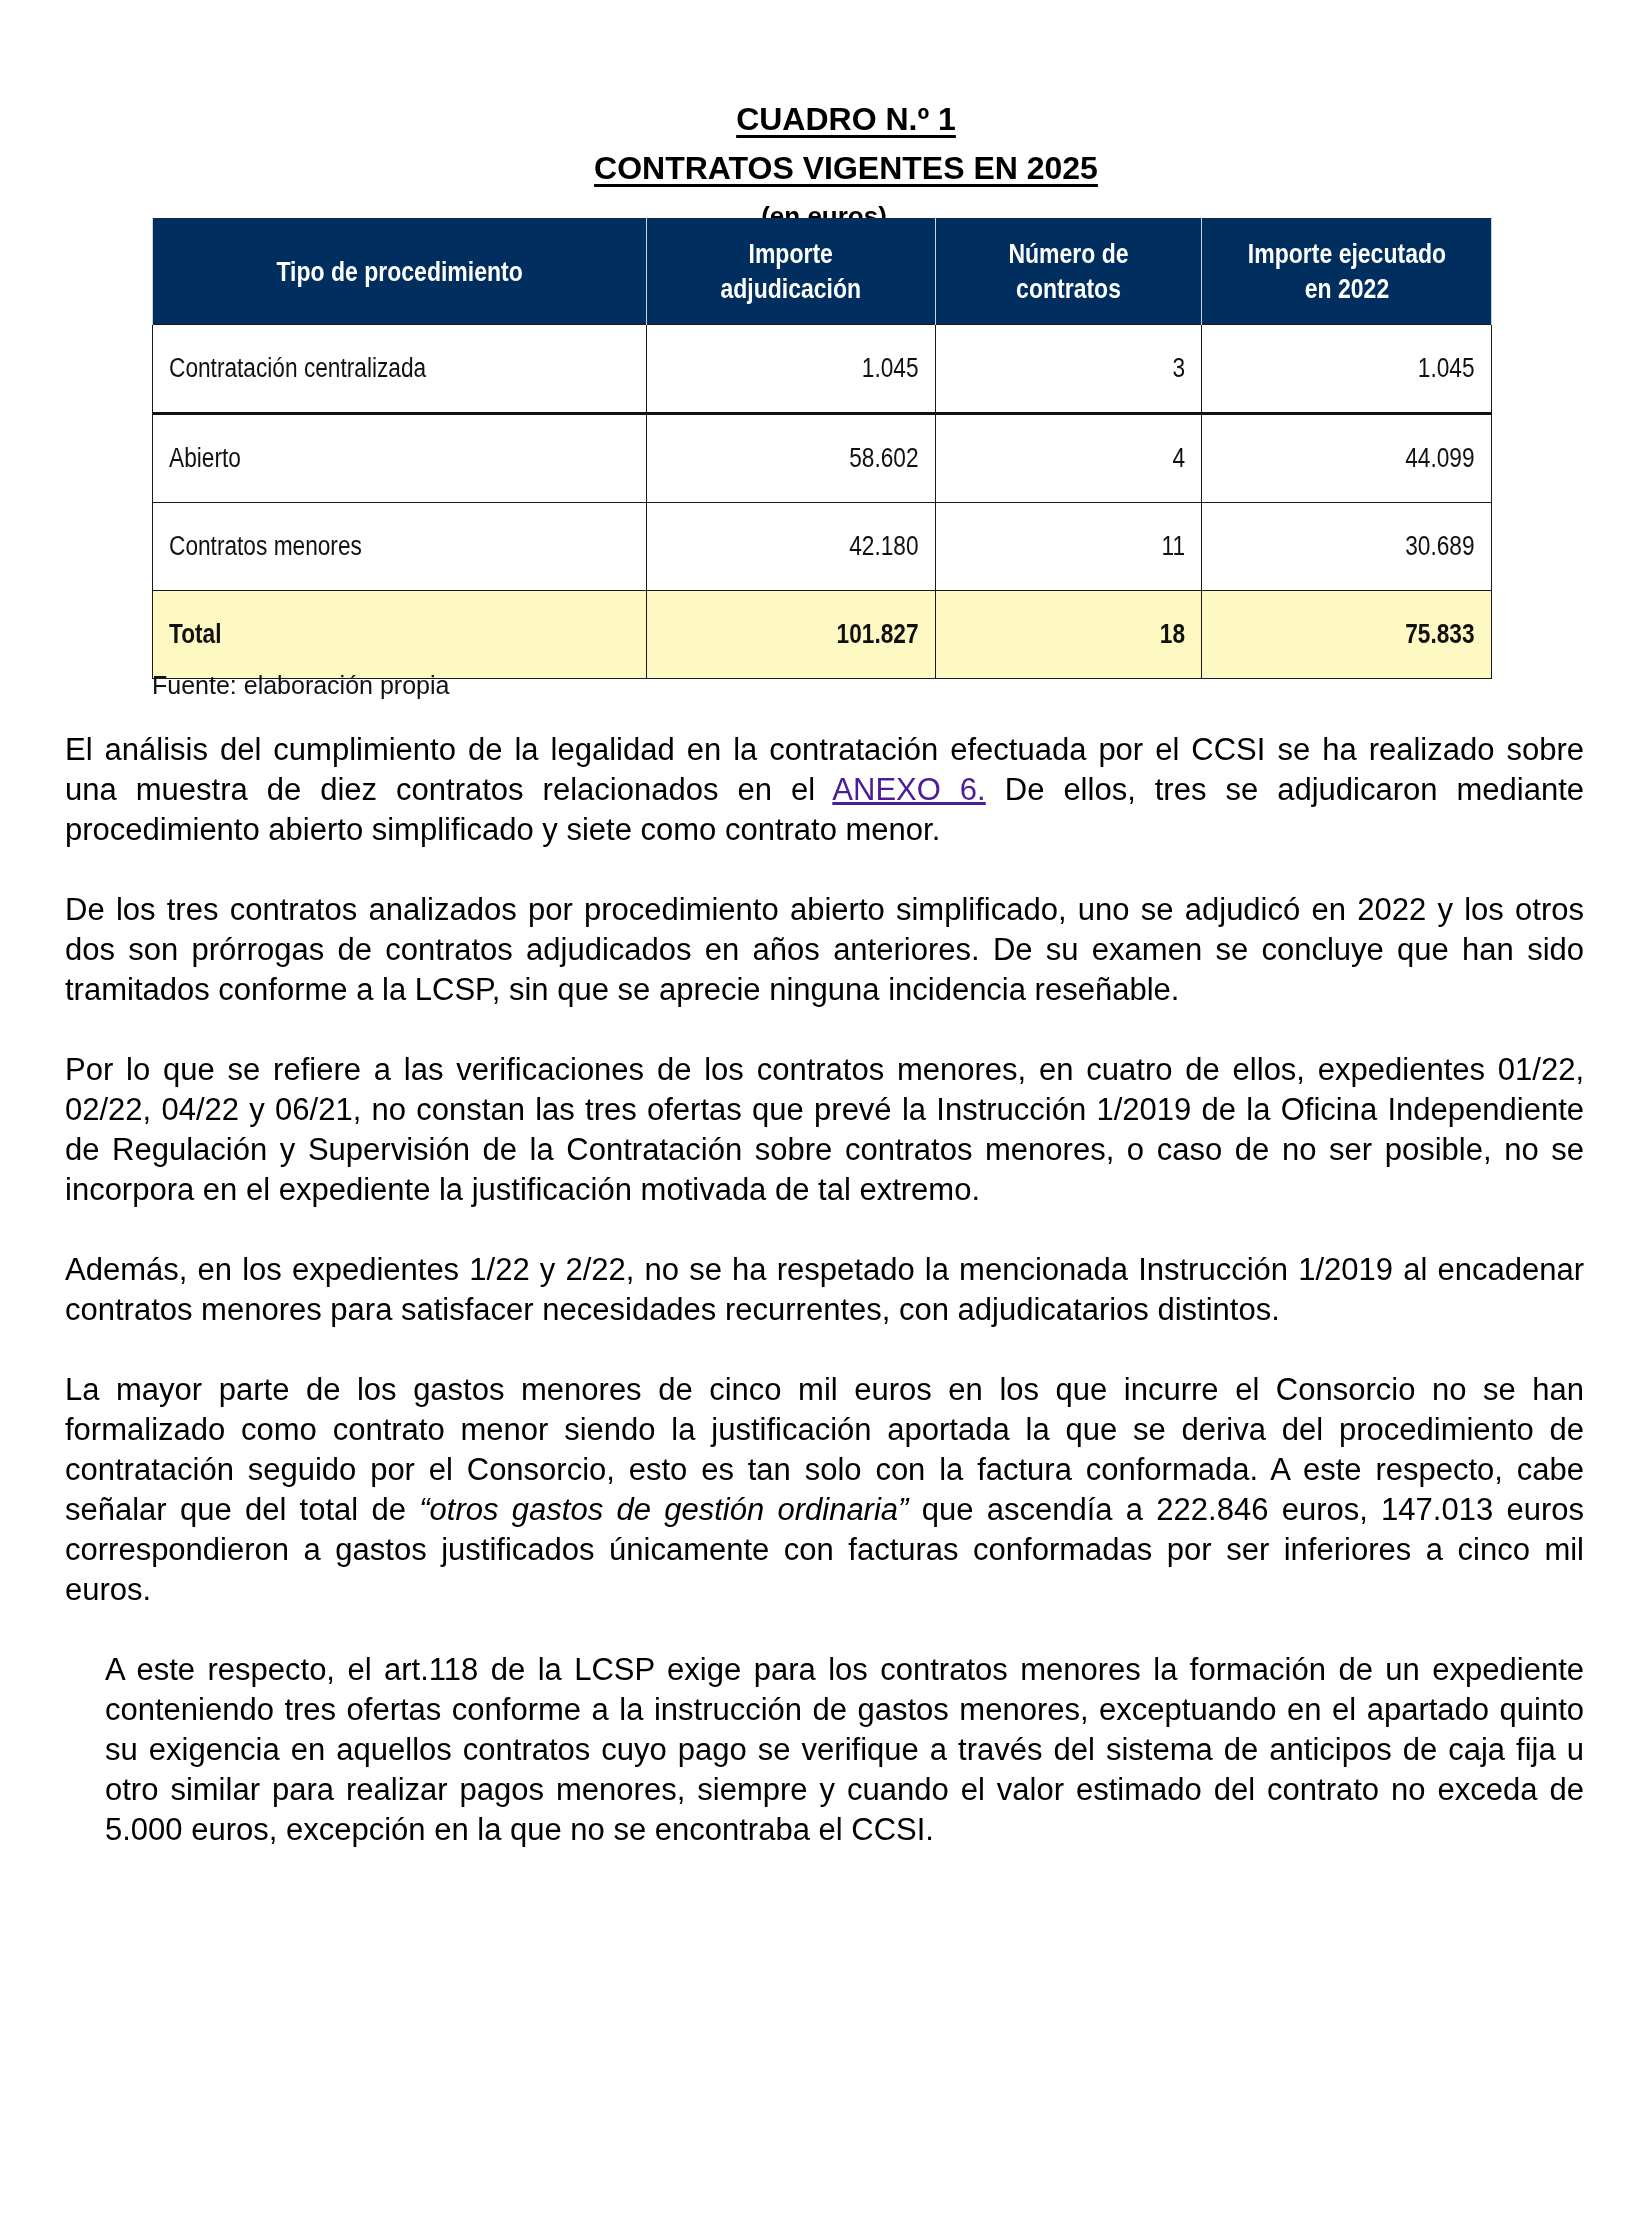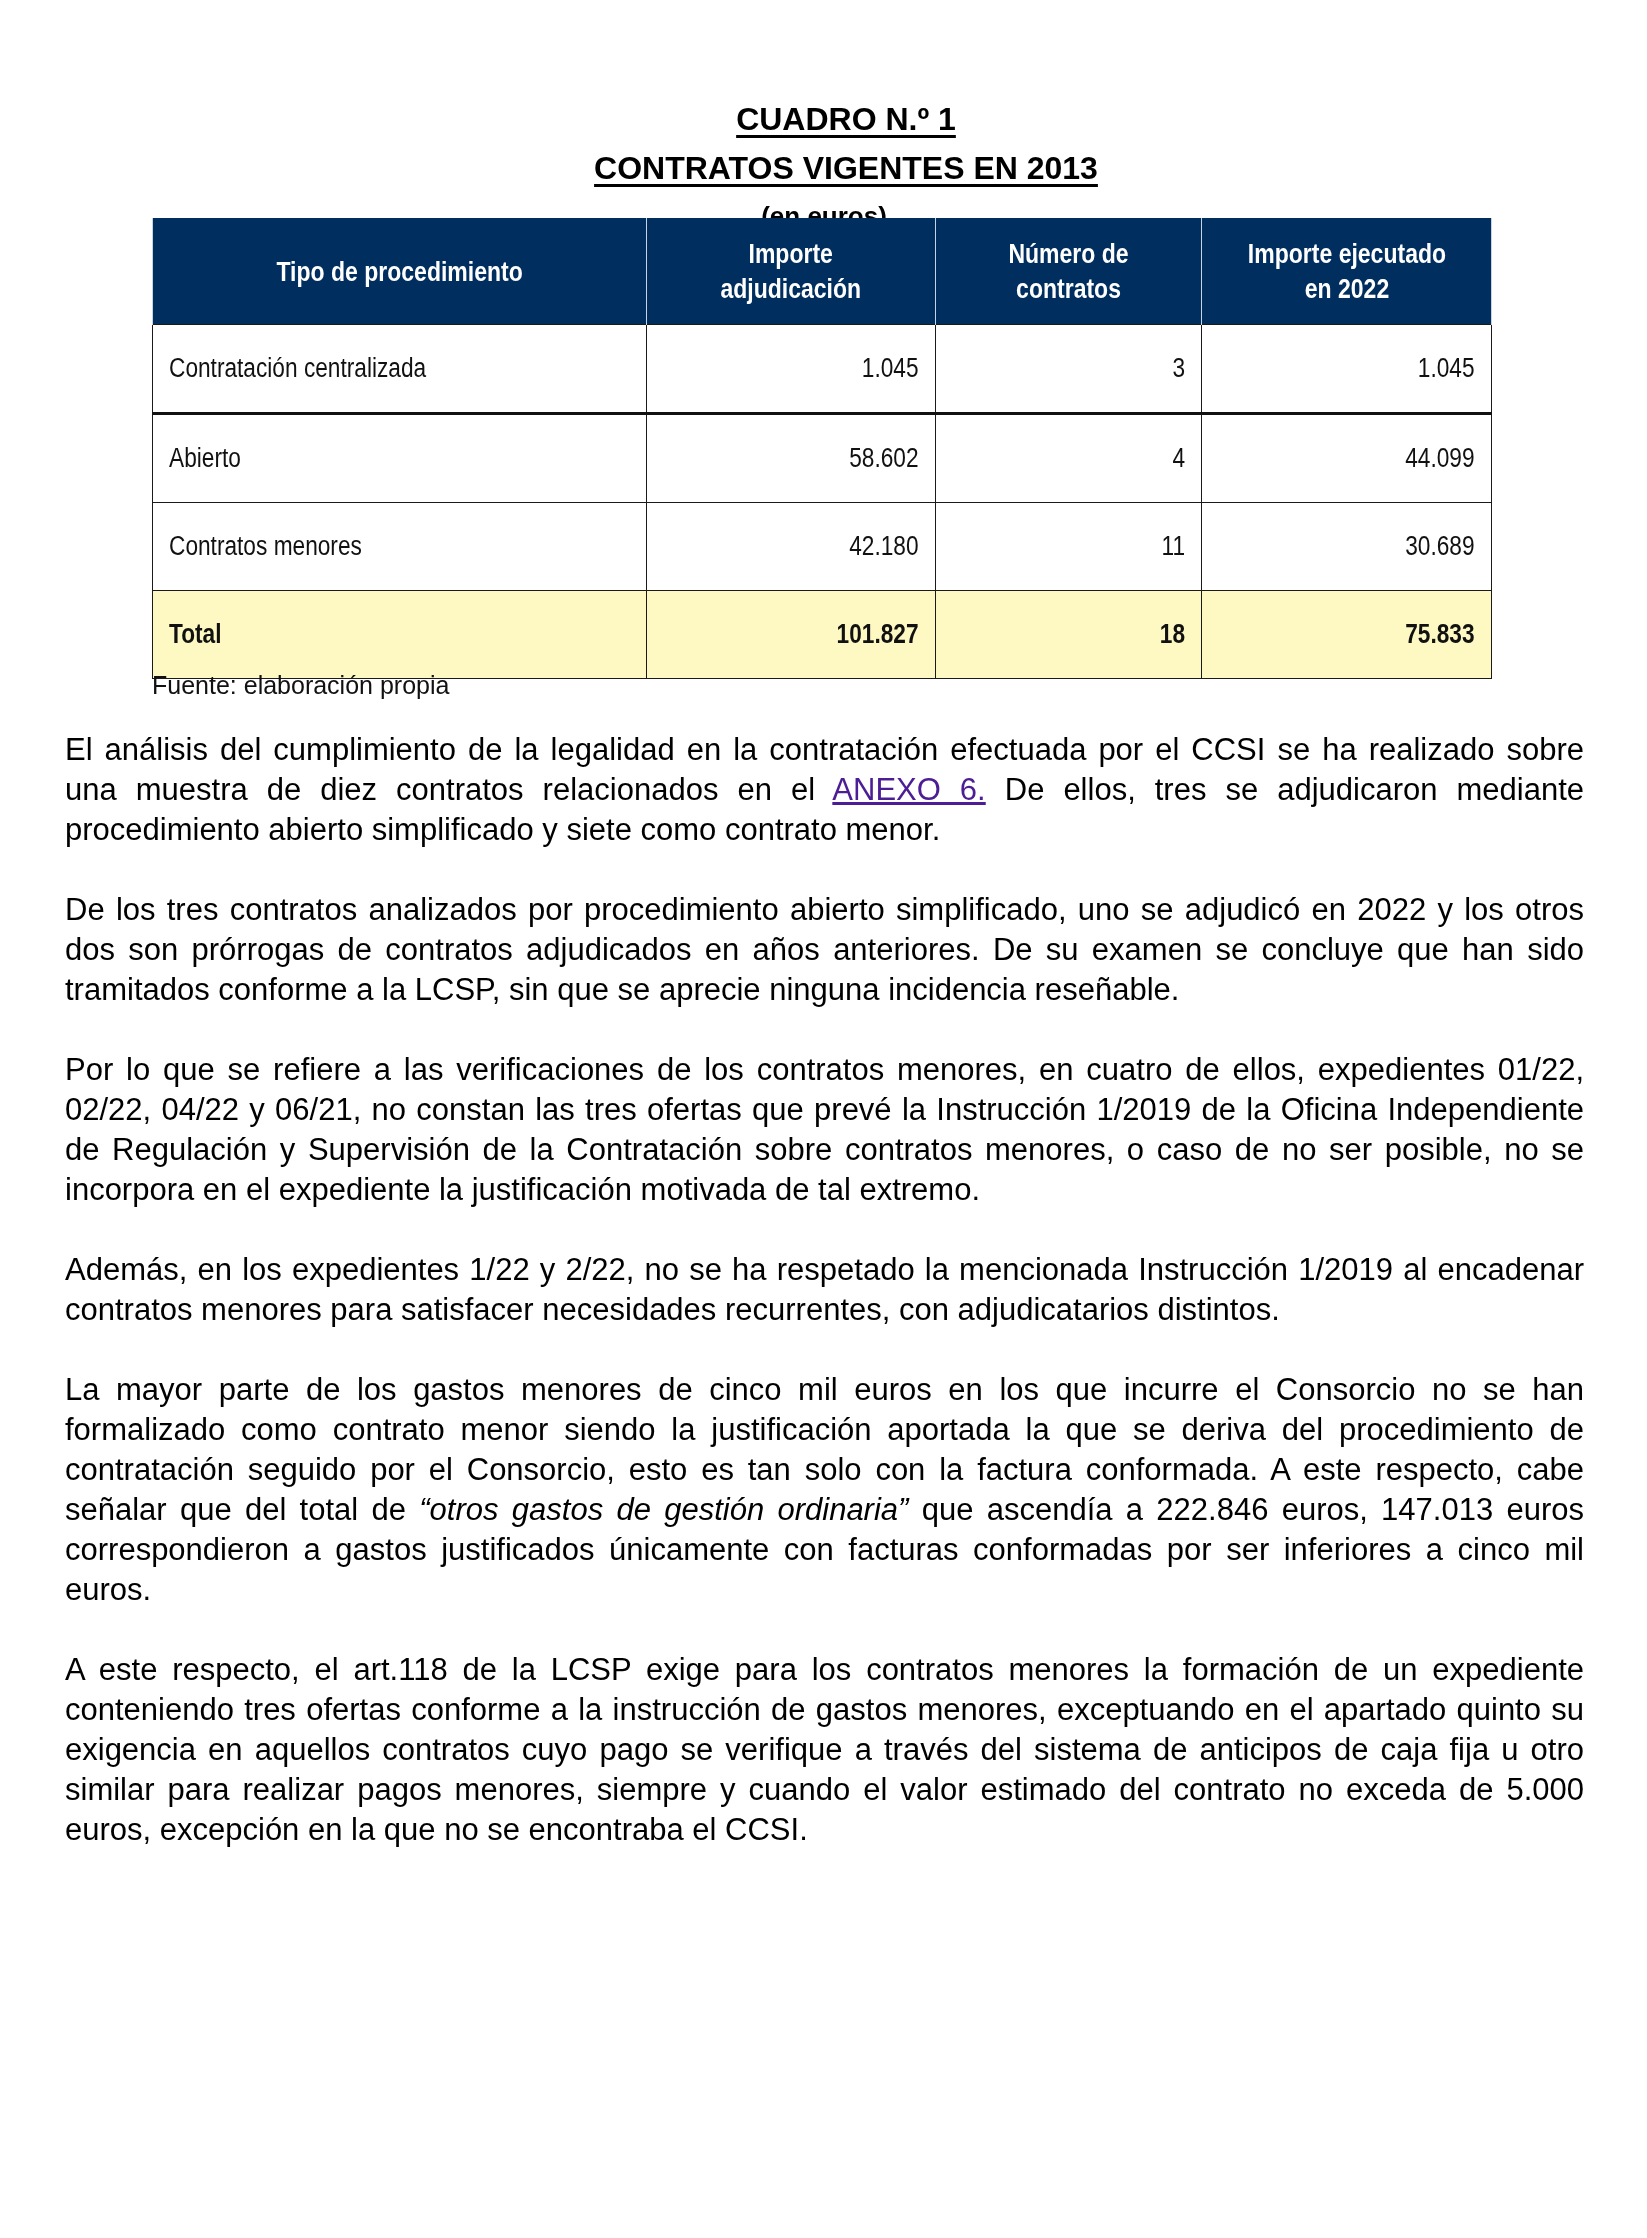--- a/index.html
+++ b/index.html
@@ -23,30 +23,30 @@
   tr.body-row td { border-bottom: 3.2px solid #111; }
   .cond { display: inline-block; transform: scaleX(0.84); white-space: nowrap; }
   td .cond { transform-origin: left center; }
   td.num .cond { transform-origin: right center; }
   th .cond { transform-origin: center center; }
 
   .source { position: absolute; left: 152px; top: 669px; font-size: 25px; line-height: 32px; color: #111; }
 
   .body-text { position: absolute; left: 65px; top: 730px; width: 1519px; }
   .body-text p { margin: 0 0 40px 0; font-size: 31px; line-height: 40px; text-align: justify; color: #000; }
-  .body-text p:last-child { margin-bottom: 0; }
+  .body-text p:last-child { margin-bottom: 0; margin-left: 40px; }
   a.link { color: #4c1d95; text-decoration: underline; }
   em { font-style: italic; }
 </style>
 </head>
 <body>
 
 <div class="title-block">
   <span class="title-line">CUADRO N.º 1</span>
-  <span class="title-line">CONTRATOS VIGENTES EN 2013</span>
+  <span class="title-line">CONTRATOS VIGENTES EN 2025</span>
   <span class="subtitle-line">(en euros)</span>
 </div>
 
 <div class="table-wrap">
   <table>
     <colgroup>
         <col class="c1">
         <col class="c2">
         <col class="c3">
         <col class="c4">

